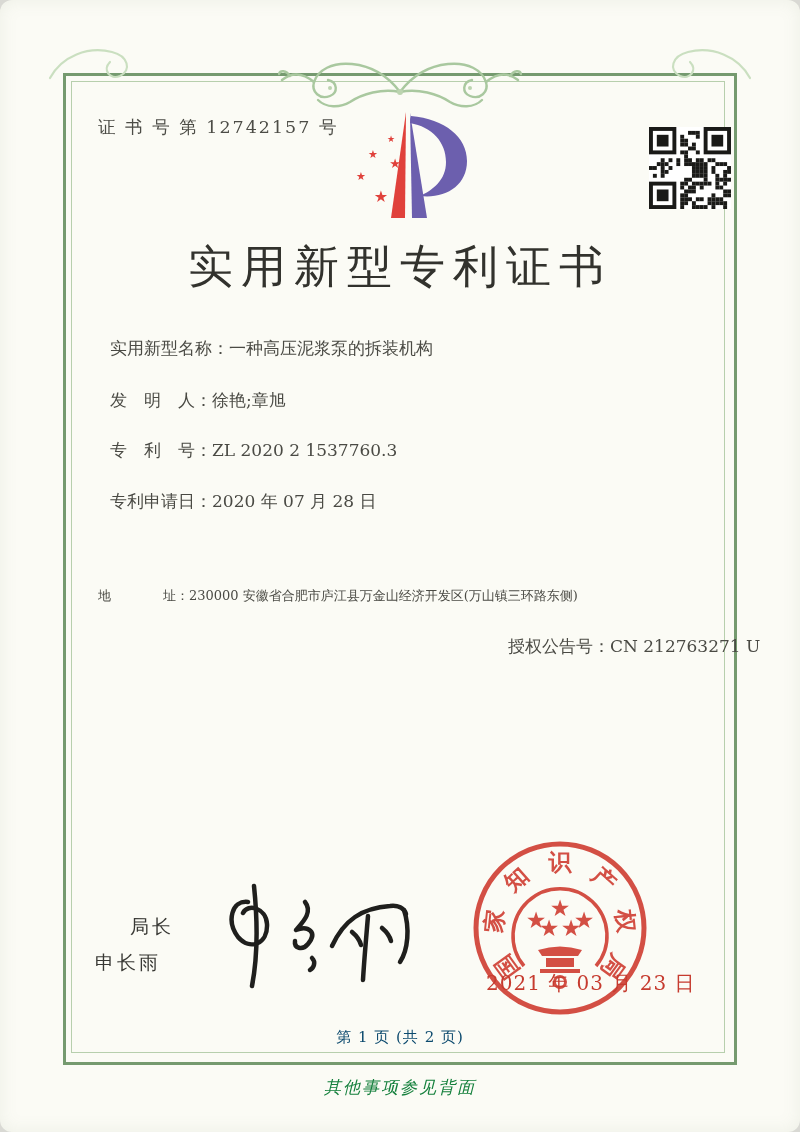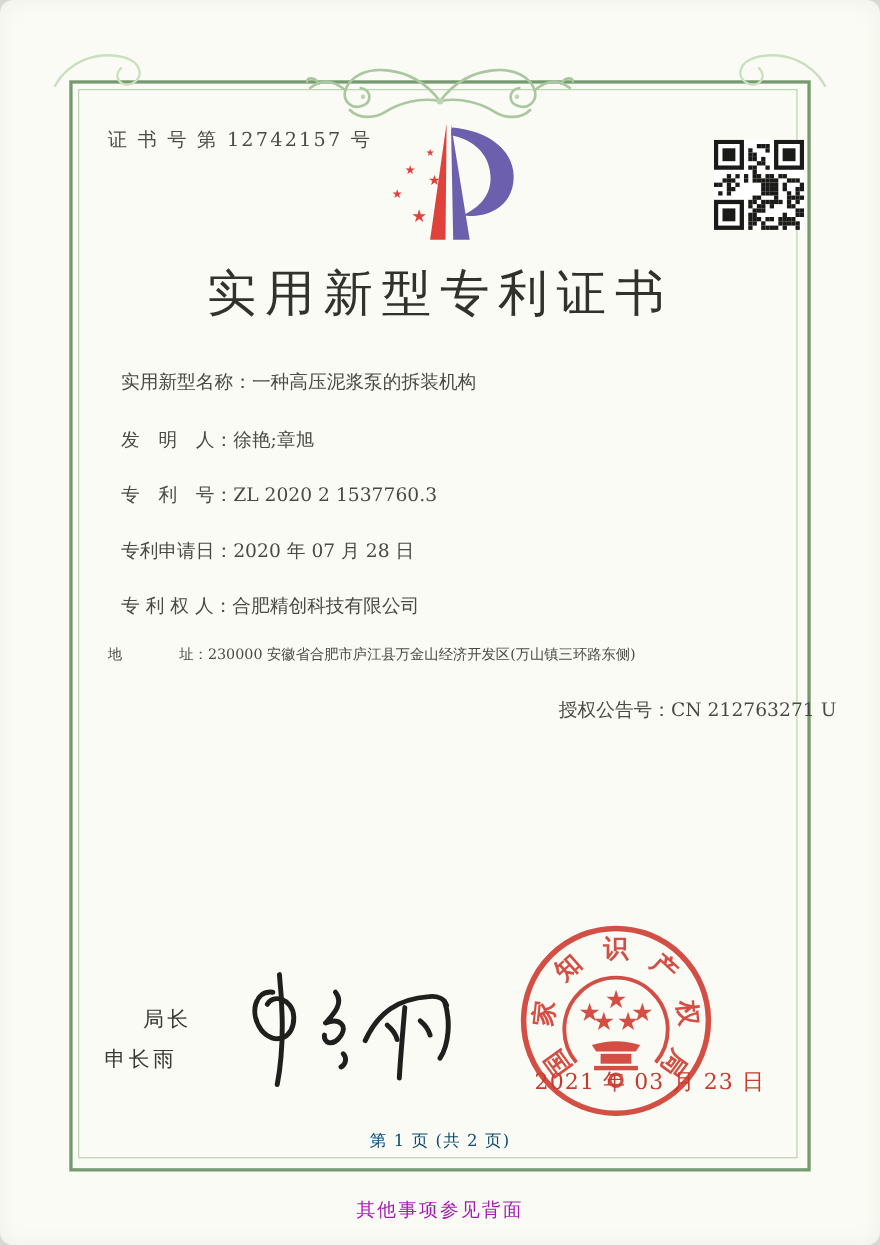--- a/index.html
+++ b/index.html
@@ -37,21 +37,21 @@
     font-size:19px; letter-spacing:3px; color:#383834;}
   .signature{position:absolute; left:200px; top:874px;}
   .seal{position:absolute; left:458px; top:826px;}
   .seal text{font-size:23px; font-weight:bold; fill:#d04136; font-family:"DejaVu Serif", serif;}
   .seal .emblem-star{font-family:"DejaVu Sans", sans-serif;}
   .seal-date{position:absolute; left:486px; top:970px; font-size:20px; letter-spacing:1px;
     color:#c63b2f; white-space:nowrap;}
   .page-info{position:absolute; left:0; right:0; top:1028px; text-align:center;
     font-size:15px; color:#0c4a6e; letter-spacing:1px;}
   .back-note{position:absolute; left:0; right:0; top:1076px; text-align:center;
-    font-size:17px; color:#a21caf; letter-spacing:2px;margin-top:12px;}
+    font-size:17px; font-style:italic; color:#15803d; letter-spacing:2px;}
 </style>
 </head>
 <body>
 
 <div class="page">
 
   <div class="border-outer"></div>
   <div class="border-inner"></div>
 
   <svg class="ornament" style="left:278px; top:40px;" width="244" height="70" viewBox="0 0 244 70">
@@ -232,23 +232,20 @@
   </div>
   <div class="frow" style="top:388px;">
     <span class="flabel">发　明　人：</span><span class="fvalue">徐艳;章旭</span>
   </div>
   <div class="frow" style="top:438px;">
     <span class="flabel">专　利　号：</span><span class="fvalue">ZL 2020 2 1537760.3</span>
   </div>
   <div class="frow" style="top:489px;">
     <span class="flabel">专利申请日：</span><span class="fvalue">2020 年 07 月 28 日</span>
   </div>
-  <div class="frow" style="top:539px;">
-    <span class="flabel">专 利 权 人：</span><span class="fvalue">合肥精创科技有限公司</span>
-  </div>
 
   <div class="addr-row">
     <span class="flabel addr-label">地　　　　址：</span>
       <span class="fvalue addr-value">230000  安徽省合肥市庐江县万金山经济开发区(万山镇三环路东侧)</span>
   </div>
 
   <div class="frow" style="top:634px; width:606px;">
     <span class="grant-label2"><span class="flabel">授权公告号：</span><span class="fvalue">CN 212763271 U</span></span>
   </div>
 

